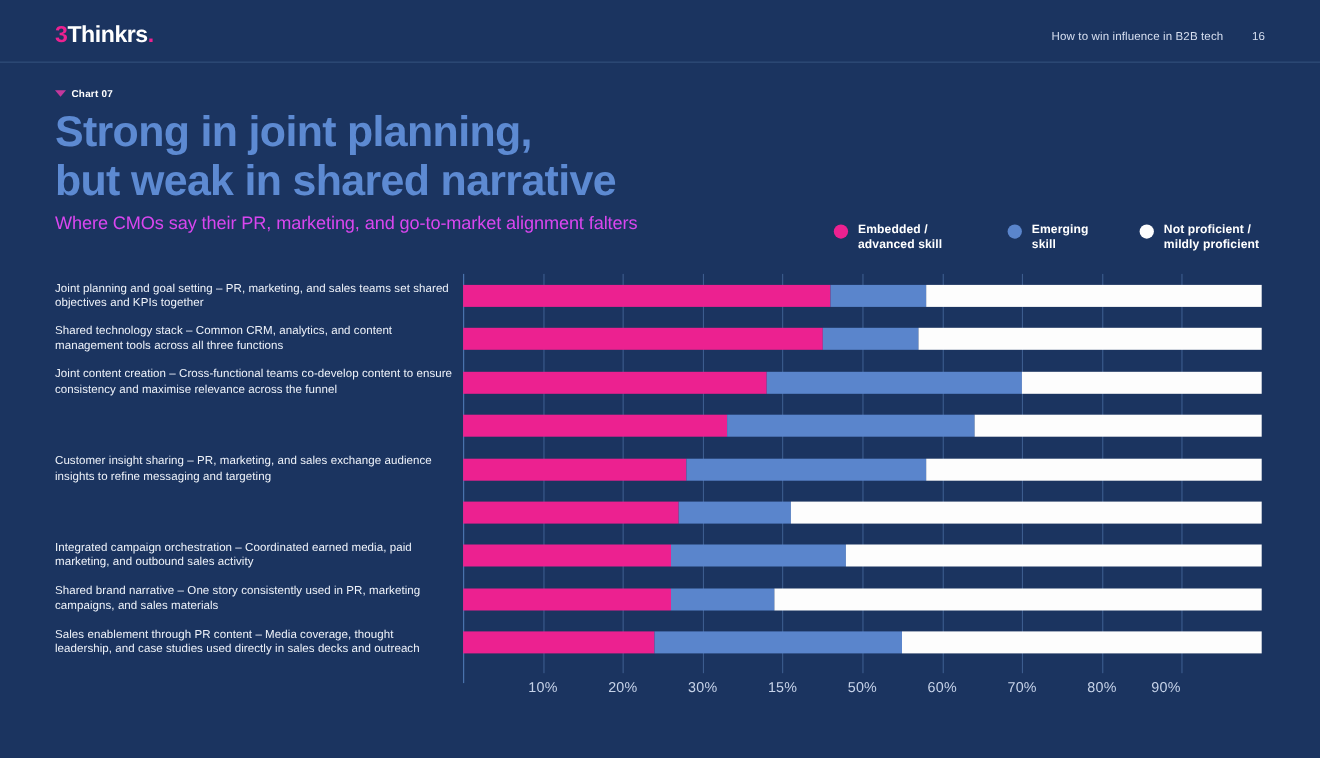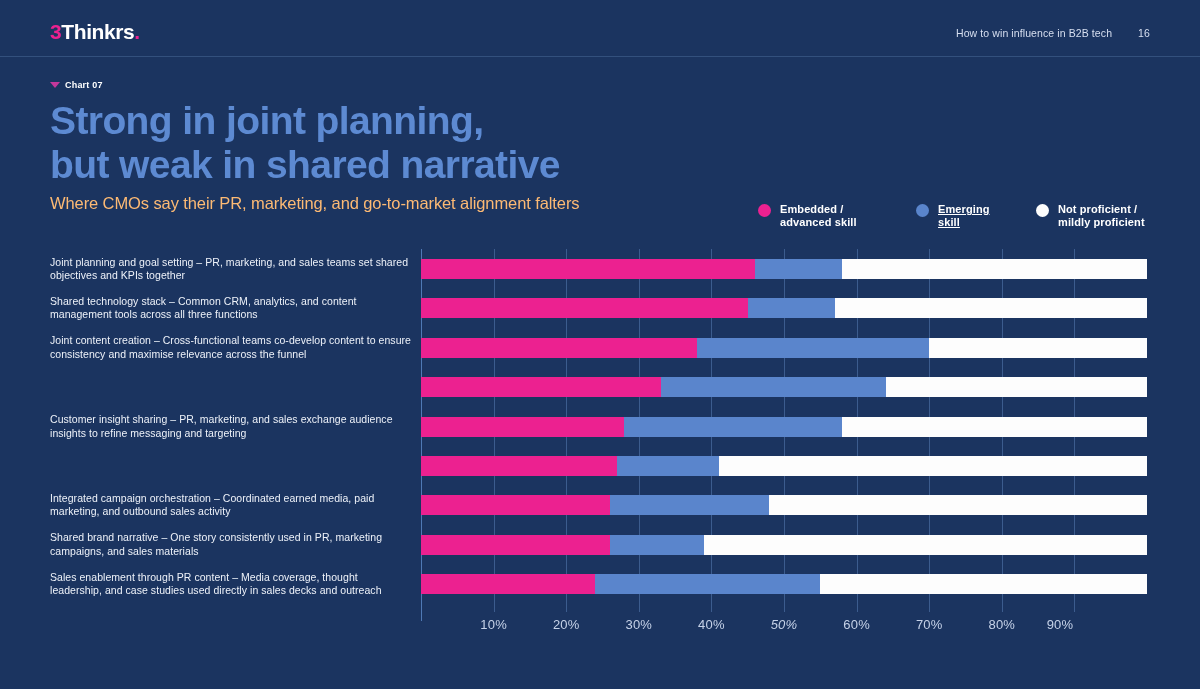--- a/index.html
+++ b/index.html
@@ -51,39 +51,39 @@
   
   #title{
     position:absolute;left:50px;top:99px;width:760px;
     font-size:39px;line-height:44px;font-weight:bold;
     color:#5d8ad2;letter-spacing:-0.6px;
   }
   #title .l2{display:block;}
   #subtitle{
     position:absolute;left:50px;top:192px;width:700px;
     font-size:16.5px;line-height:22px;font-weight:normal;
-    color:#fdba74;letter-spacing:-0.1px;
+    color:#d946ef;letter-spacing:-0.1px;
   }
 
   
   #legend{
     position:absolute;left:758px;top:203px;width:400px;height:34px;
   }
   .legend-item{
     position:absolute;top:0;display:flex;align-items:flex-start;gap:9px;
   }
   .legend-item .swatch{
     width:13px;height:13px;border-radius:50%;flex:none;margin-top:1px;
   }
   .legend-item .ltext{
     font-size:11px;line-height:12.5px;font-weight:bold;color:#ffffff;
     white-space:pre-line;letter-spacing:.1px;
   }
   #legend-0{left:0px;}
-  #legend-1{left:158px;text-decoration:underline;}
+  #legend-1{left:158px;}
   #legend-2{left:278px;}
 
   
   #chart{
     position:absolute;left:0;top:0;width:1200px;height:689px;
     pointer-events:none;
   }
   #plot{
     position:absolute;
     left:421px;top:249px;width:726px;height:363px;
@@ -212,22 +212,22 @@
       </div>
       <div class="bar-row" style="top: 325.2px;">
         <div class="seg pink" title="Embedded / advanced skill: 24%" style="width: 174.24px; background: rgb(236, 33, 144);"></div>
         <div class="seg blue" title="Emerging skill: 31%" style="width: 225.06px; background: rgb(90, 133, 204);"></div>
         <div class="seg white" title="Not proficient / mildly proficient: 45%" style="width: 326.7px; background: rgb(253, 253, 253);"></div>
       </div>
     </div>
 <div class="tick-label" style="left: 493.6px;">10%</div>
     <div class="tick-label" style="left: 566.2px;">20%</div>
     <div class="tick-label" style="left: 638.8px;">30%</div>
-    <div class="tick-label" style="left: 711.4px;">40%</div>
-    <div class="tick-label" style="left: 784px; font-style: italic;">50%</div>
+    <div class="tick-label" style="left: 711.4px;">15%</div>
+    <div class="tick-label" style="left: 784px;">50%</div>
     <div class="tick-label" style="left: 856.6px;">60%</div>
     <div class="tick-label" style="left: 929.2px;">70%</div>
     <div class="tick-label" style="left: 1001.8px;">80%</div>
     <div class="tick-label" style="left: 1033px; margin-left: 27px;">90%</div>
     <div class="cat-label" style="top: 255.5px;">Joint planning and goal setting – PR, marketing, and sales teams set shared objectives and KPIs together</div>
     <div class="cat-label" style="top: 294.9px;">Shared technology stack – Common CRM, analytics, and content management tools across all three functions</div>
     <div class="cat-label" style="top: 334.3px;">Joint content creation – Cross-functional teams co-develop content to ensure consistency and maximise relevance across the funnel</div>
     <div class="cat-label" style="top: 413.1px;">Customer insight sharing – PR, marketing, and sales exchange audience insights to refine messaging and targeting</div>
     <div class="cat-label" style="top: 491.9px;">Integrated campaign orchestration – Coordinated earned media, paid marketing, and outbound sales activity</div>
     <div class="cat-label" style="top: 531.3px;">Shared brand narrative – One story consistently used in PR, marketing campaigns, and sales materials</div>

